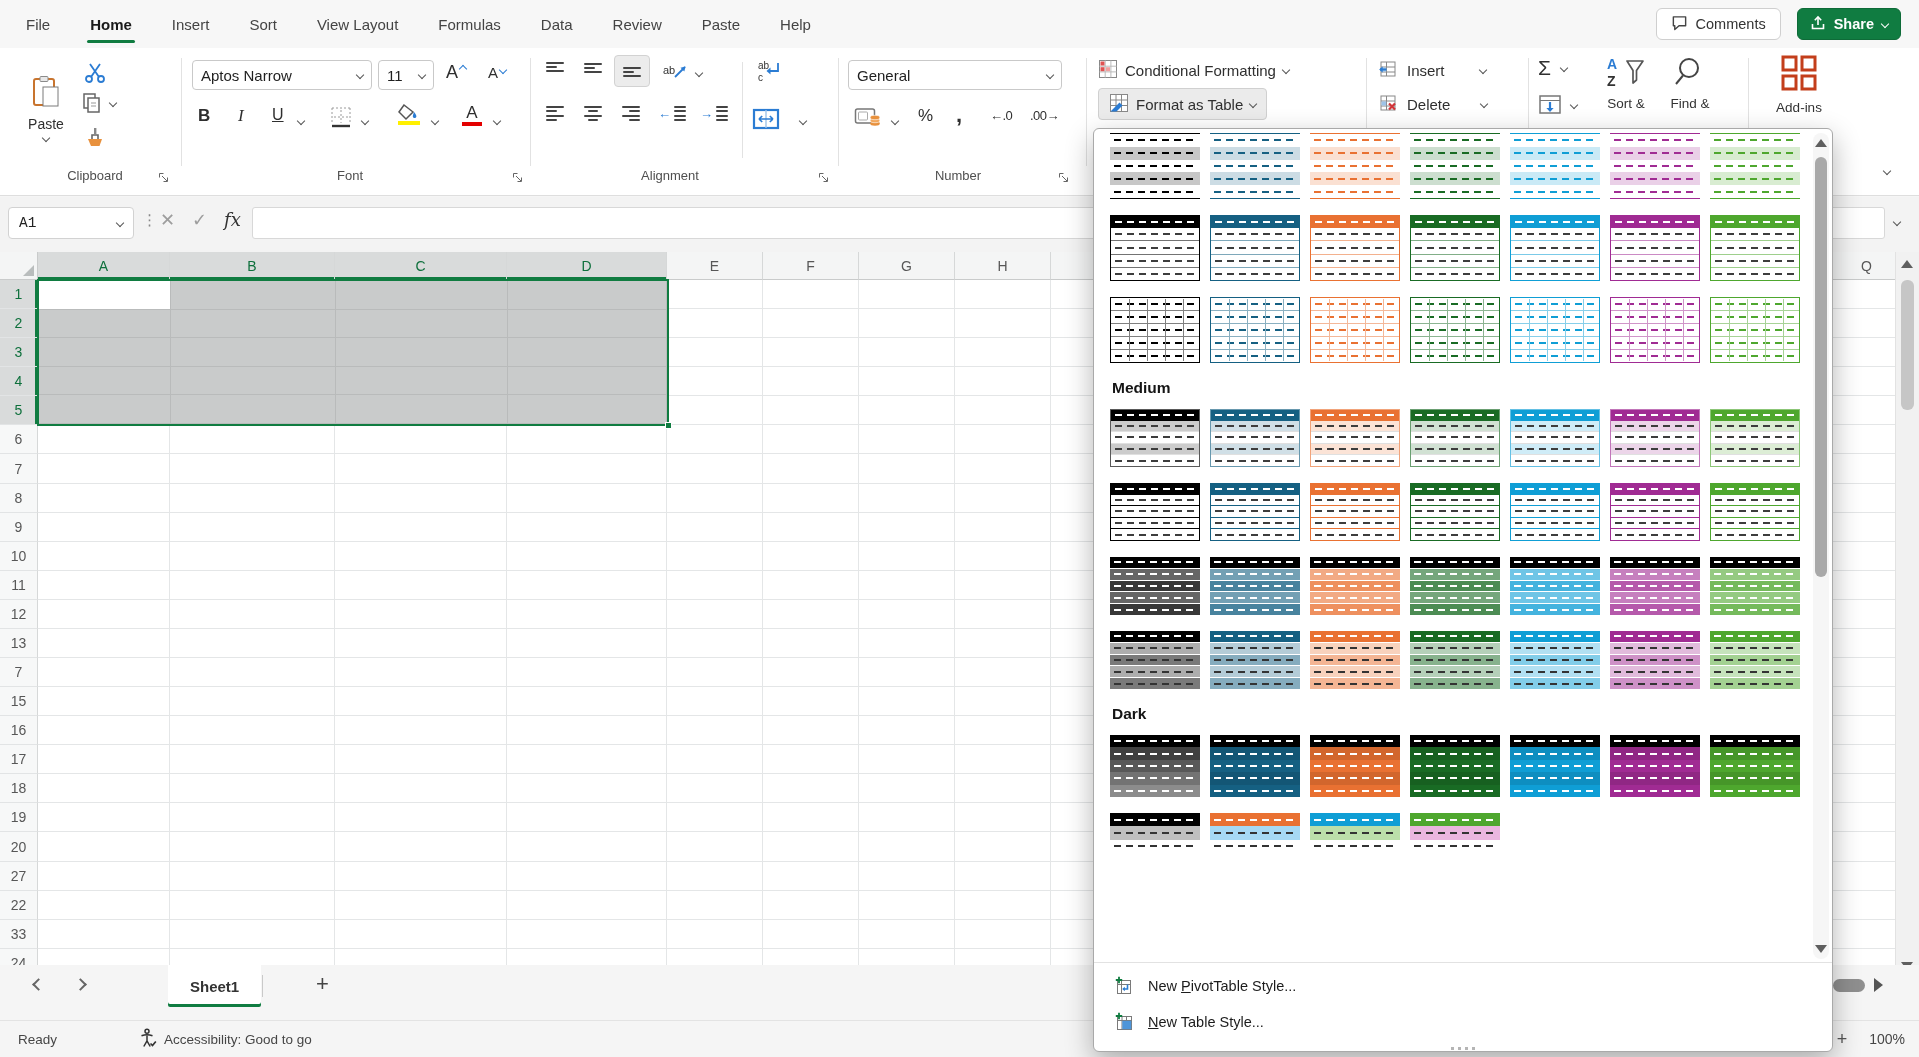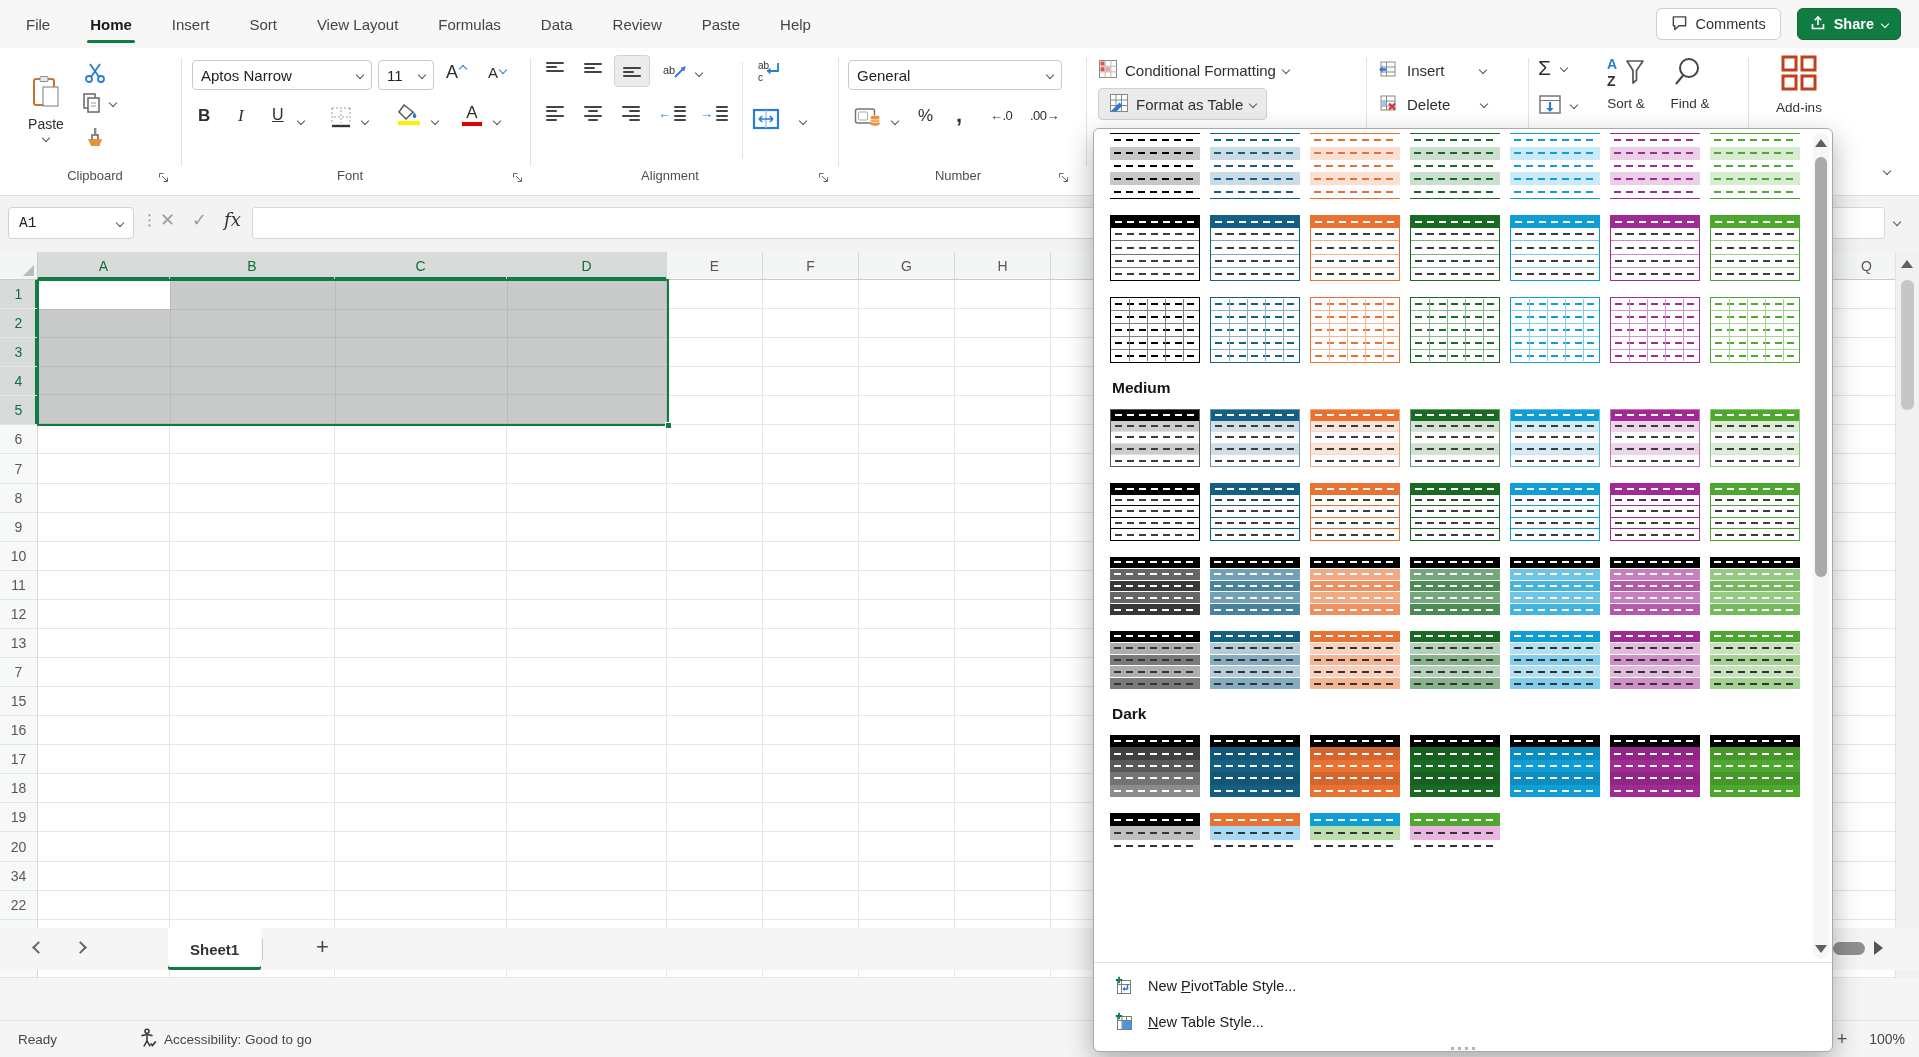--- a/index.html
+++ b/index.html
@@ -63,21 +63,21 @@
   .selc.active{background:#fff}
   .fill-handle{position:absolute;right:-5px;bottom:-5px;width:7px;height:7px;background:#107C41;border:1.5px solid #fff}
   
   .vsb{position:absolute;left:1895px;top:252px;width:24px;height:726px;background:#f1f1f1;border-left:1px solid #e2e2e2}
   .tri-up{width:0;height:0;border-left:6px solid transparent;border-right:6px solid transparent;border-bottom:8px solid #5f5f5f}
   .tri-down{width:0;height:0;border-left:6px solid transparent;border-right:6px solid transparent;border-top:8px solid #5f5f5f}
   .vsb .tri-up{position:absolute;top:8px;left:5px}
   .vsb .tri-down{position:absolute;bottom:8px;left:5px}
   .vsb-thumb{position:absolute;left:5px;top:28px;width:13px;height:130px;background:#c6c6c6;border-radius:6px}
   
-  .sbar{position:absolute;top:928px;left:0;width:1919px;height:42px;background:#f5f5f5}
+  .sbar{position:absolute;top:965px;left:0;width:1919px;height:42px;background:#f5f5f5}
   .snav{position:absolute;top:15px}
   .sheet-tabs{position:absolute;left:168px;top:0;height:42px;display:flex}
   .stab{height:42px;display:flex;align-items:center;padding:0 22px;font-size:15px;color:#333}
   .stab.active{background:#fff;font-weight:600;box-shadow:inset 0 -3px 0 #107C41;border-radius:0 0 2px 2px}
   .stab-div{position:absolute;left:262px;top:10px;width:1px;height:22px;background:#c9c9c9}
   .addsheet{position:absolute;left:316px;top:6px;font-size:22px;color:#444;font-weight:300}
   .hthumb{position:absolute;left:1833px;top:14px;width:32px;height:13px;background:#8f8f8f;border-radius:7px}
   .harrow{position:absolute;left:1874px;top:13px;width:0;height:0;border-top:7px solid transparent;border-bottom:7px solid transparent;border-left:9px solid #555}
   
   .stbar{position:absolute;top:1020px;left:0;width:1919px;height:37px;background:#f5f5f5;border-top:1px solid #e3e3e3;display:flex;align-items:center;font-size:13.5px;color:#464646}
@@ -849,21 +849,21 @@
         <div class="gcell" style="width: 96px;"></div>
         <div class="gcell" style="width: 96px;"></div>
         <div class="gcell" style="width: 96px;"></div>
         <div class="gcell" style="width: 96px;"></div>
         <div class="gcell" style="width: 96px;"></div>
         <div class="gcell" style="width: 96px;"></div>
         <div class="gcell" style="width: 96px;"></div>
         <div class="gcell" style="width: 96px;"></div>
       </div>
       <div class="grow">
-        <div class="rhead">34</div>
+        <div class="rhead">27</div>
         <div class="gcell" style="width: 132px;"></div>
         <div class="gcell" style="width: 165px;"></div>
         <div class="gcell" style="width: 172px;"></div>
         <div class="gcell" style="width: 160px;"></div>
         <div class="gcell" style="width: 96px;"></div>
         <div class="gcell" style="width: 96px;"></div>
         <div class="gcell" style="width: 96px;"></div>
         <div class="gcell" style="width: 96px;"></div>
         <div class="gcell" style="width: 96px;"></div>
         <div class="gcell" style="width: 96px;"></div>

